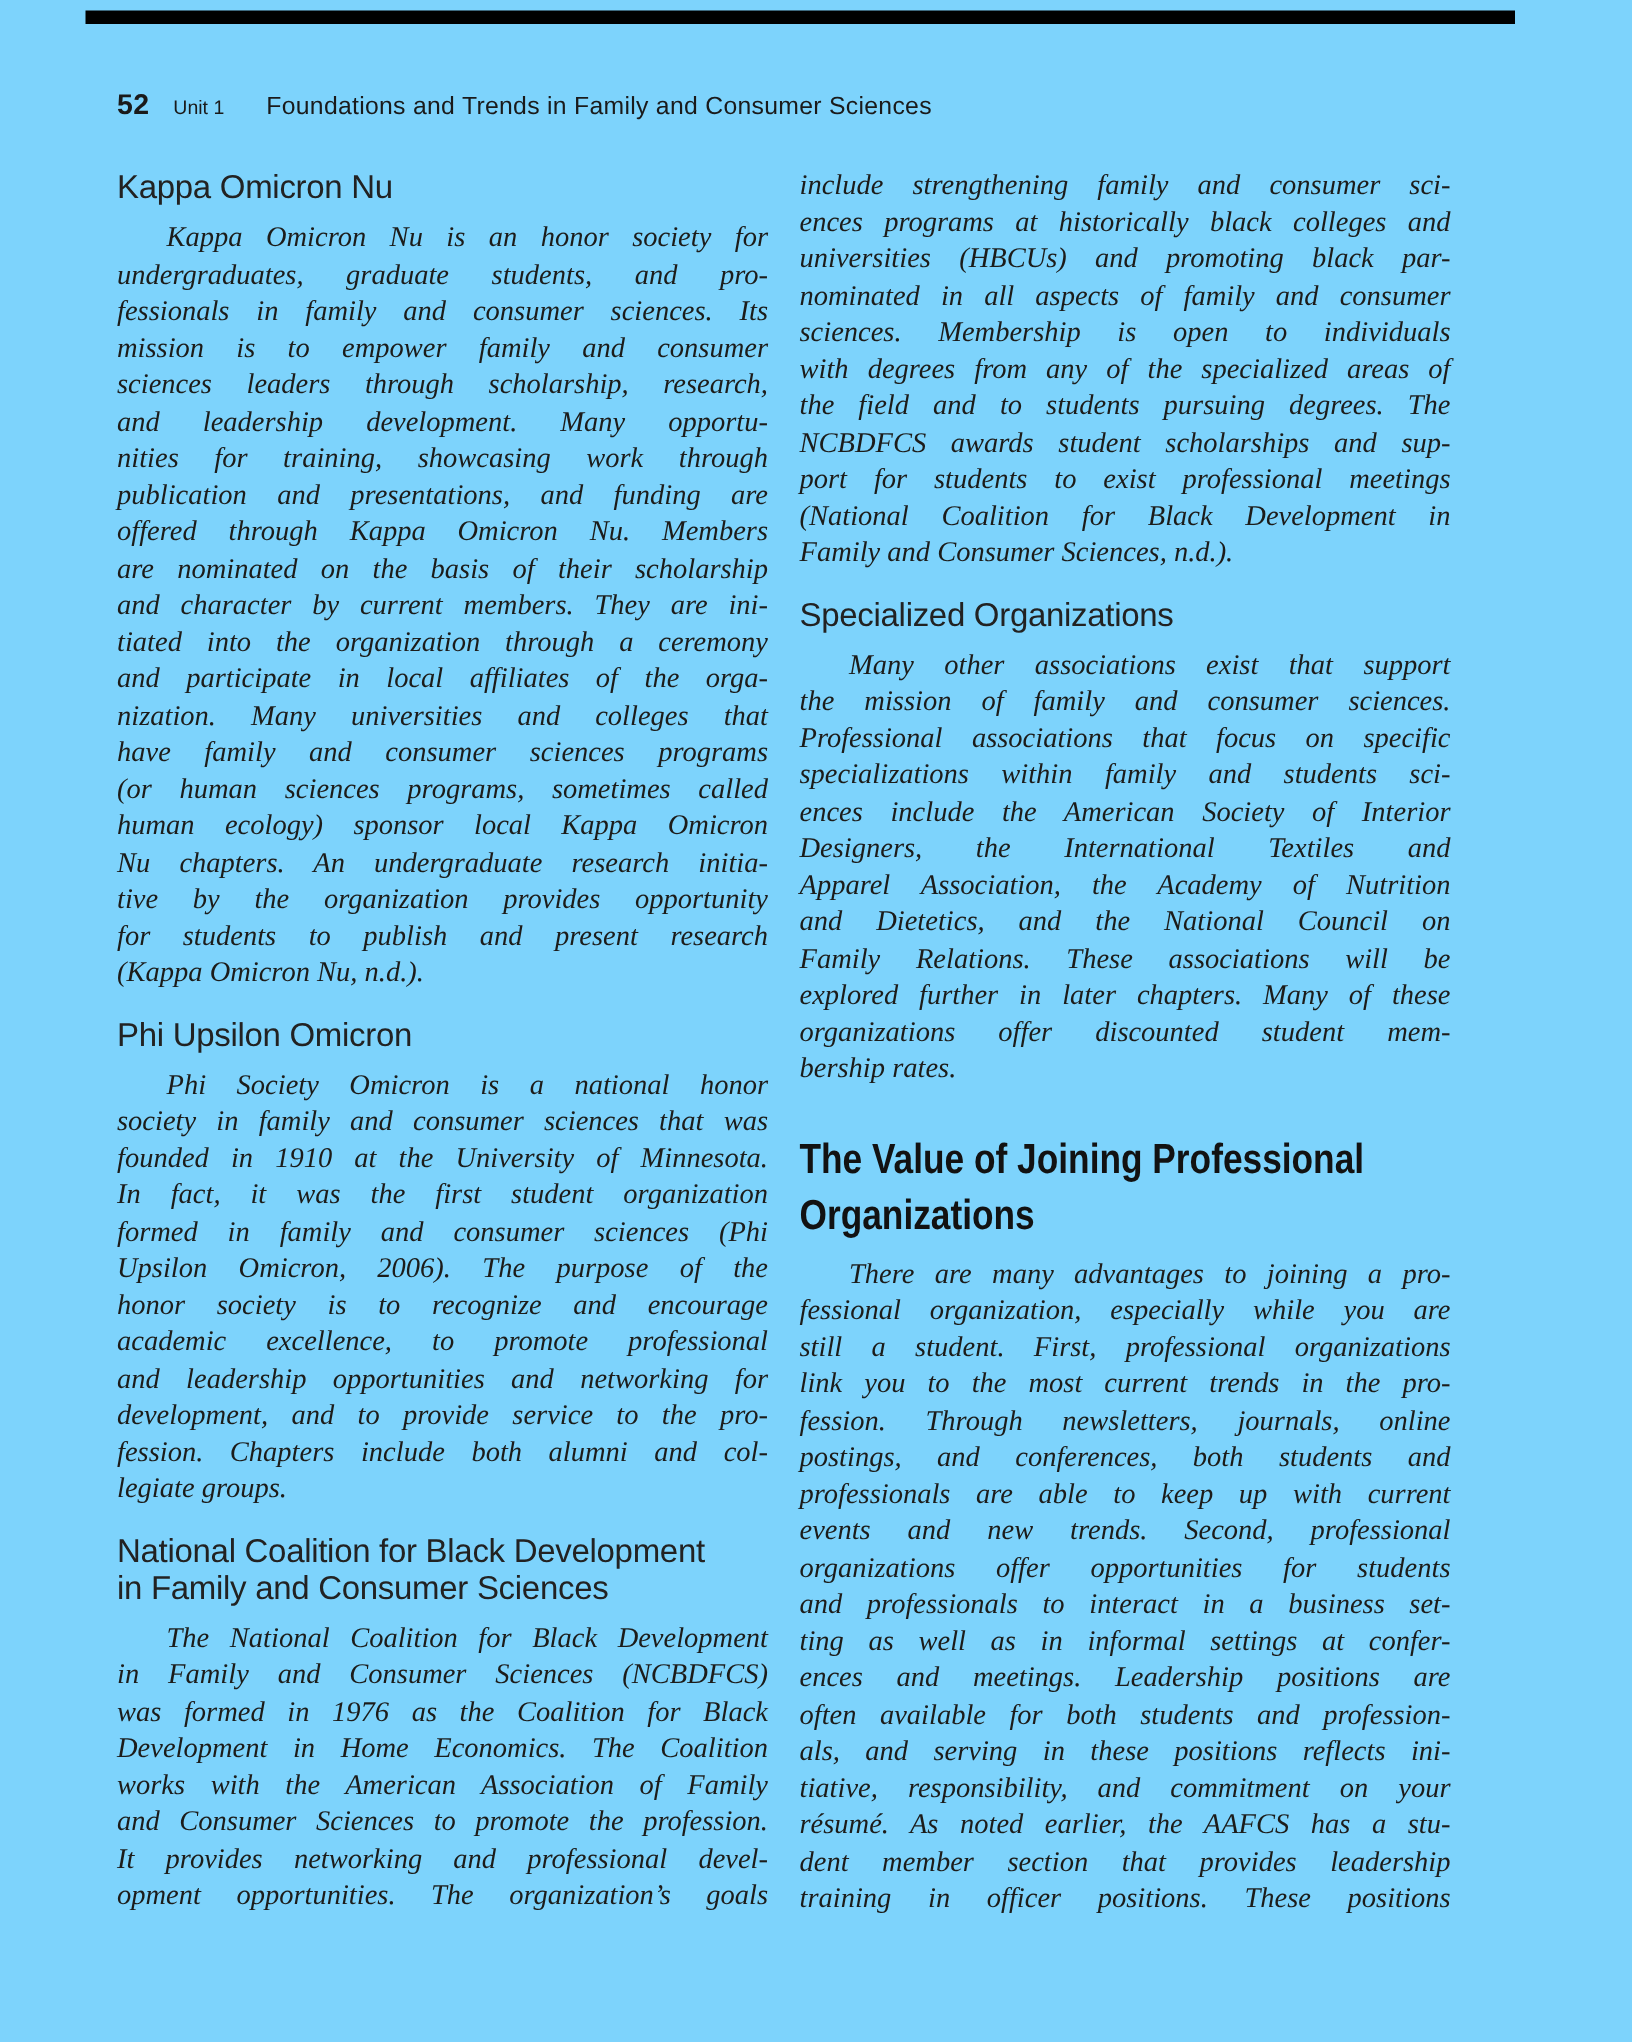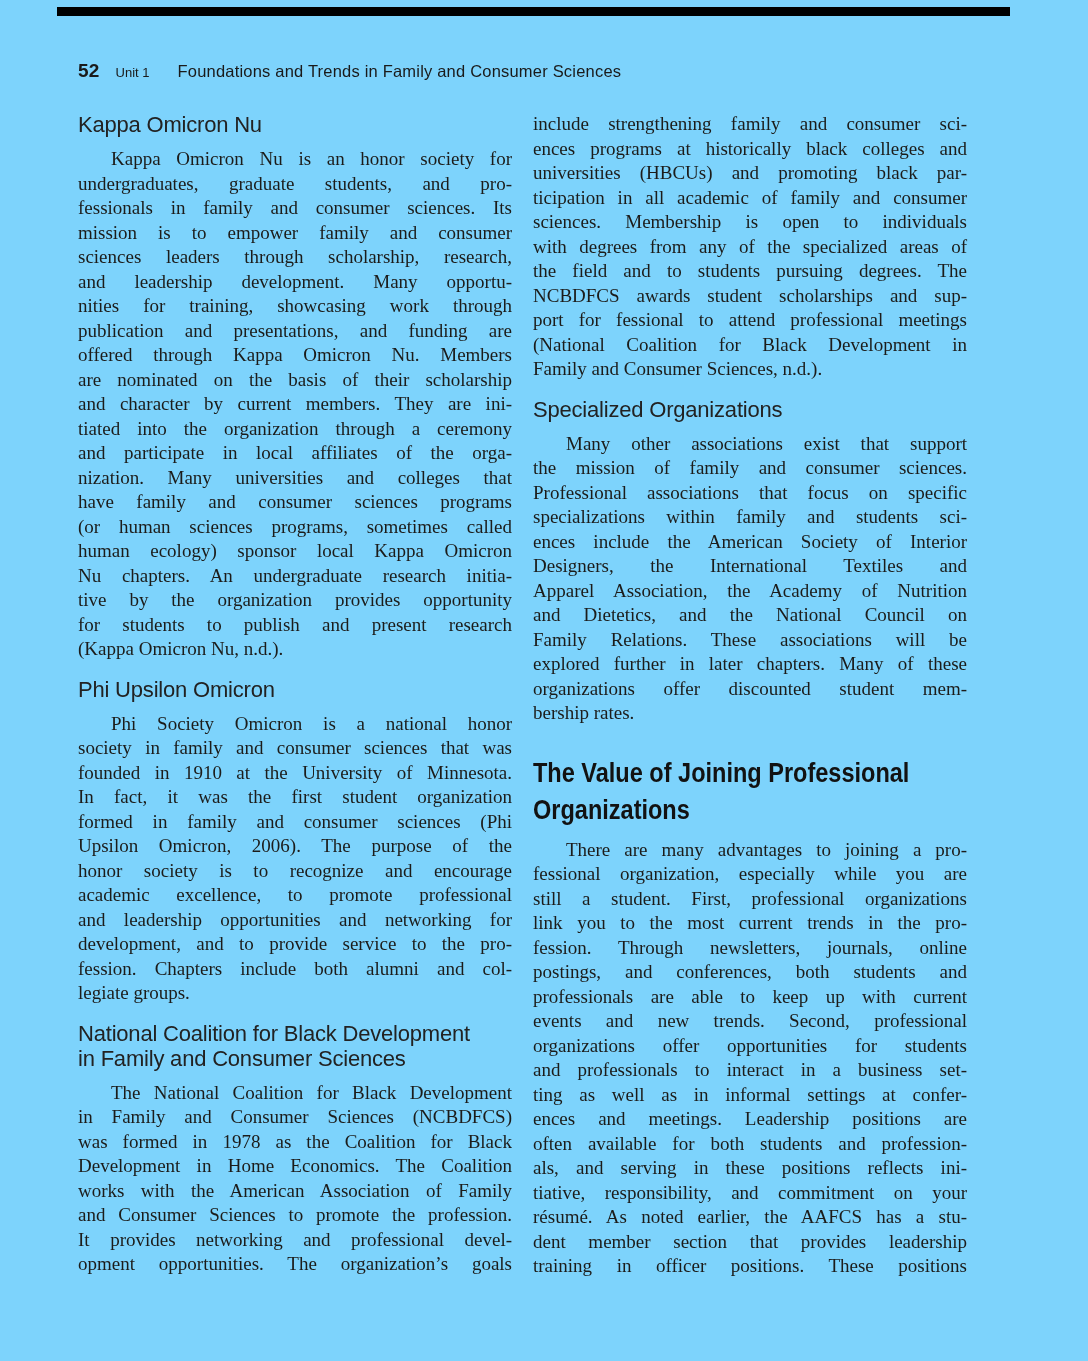--- a/index.html
+++ b/index.html
@@ -83,20 +83,21 @@
     margin: 28px 0 10px 0;
     transform: scaleX(0.84);
     transform-origin: left top;
     width: 125%;
   }
   .heading-line {
     white-space: nowrap;
   }
   .para {
     margin: 0;
+    font-style: italic;
   }
   .line {
     font-size: 19px;
     line-height: 24.5px;
     text-align: justify;
     text-align-last: justify;
   }
   .line.indent {
     padding-left: 33px;
   }
@@ -166,41 +167,41 @@
           </div>
         </section>
         <section class="section">
           <h2 class="sub-heading">
             <div class="heading-line">National Coalition for Black Development</div>
             <div class="heading-line">in Family and Consumer Sciences</div>
           </h2>
           <div class="para">
             <div class="line indent">The National Coalition for Black Development</div>
             <div class="line">in Family and Consumer Sciences (NCBDFCS)</div>
-            <div class="line">was formed in 1978 as the Coalition for Black</div>
+            <div class="line">was formed in 1976 as the Coalition for Black</div>
             <div class="line">Development in Home Economics. The Coalition</div>
             <div class="line">works with the American Association of Family</div>
             <div class="line">and Consumer Sciences to promote the profession.</div>
             <div class="line">It provides networking and professional devel-</div>
             <div class="line">opment opportunities. The organization’s goals</div>
           </div>
         </section>
       </div>
     <div class="column" id="col-right">
         <section class="section">
           <div class="para">
             <div class="line">include strengthening family and consumer sci-</div>
             <div class="line">ences programs at historically black colleges and</div>
             <div class="line">universities (HBCUs) and promoting black par-</div>
-            <div class="line">ticipation in all academic of family and consumer</div>
+            <div class="line">nominated in all aspects of family and consumer</div>
             <div class="line">sciences. Membership is open to individuals</div>
             <div class="line">with degrees from any of the specialized areas of</div>
             <div class="line">the field and to students pursuing degrees. The</div>
             <div class="line">NCBDFCS awards student scholarships and sup-</div>
-            <div class="line">port for fessional to attend professional meetings</div>
+            <div class="line">port for students to exist professional meetings</div>
             <div class="line">(National Coalition for Black Development in</div>
             <div class="line para-end">Family and Consumer Sciences, n.d.).</div>
           </div>
         </section>
         <section class="section">
           <h2 class="sub-heading">
             <div class="heading-line">Specialized Organizations</div>
           </h2>
           <div class="para">
             <div class="line indent">Many other associations exist that support</div>

